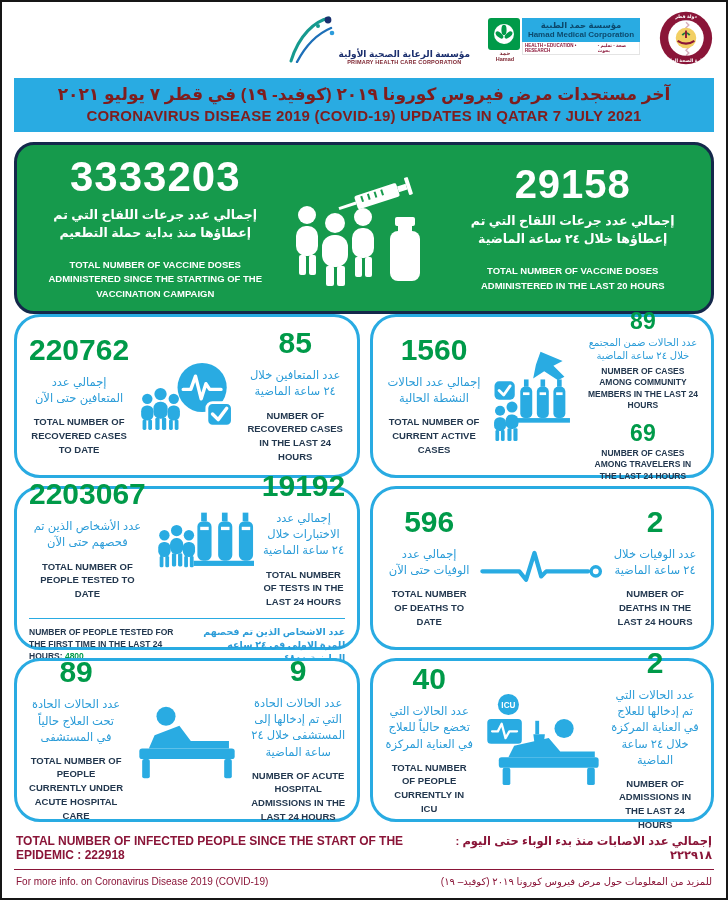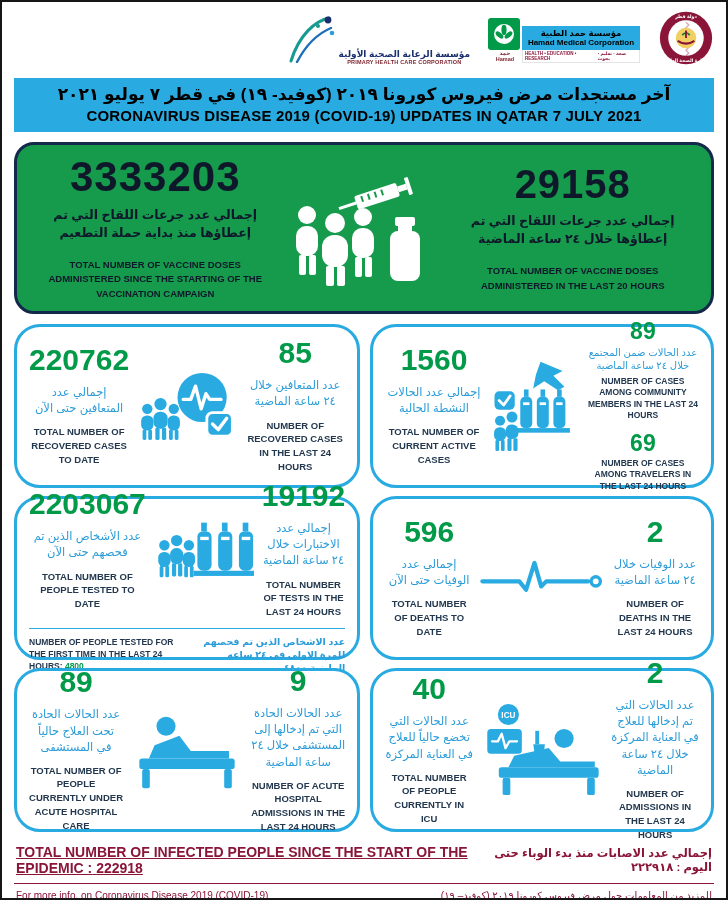--- a/index.html
+++ b/index.html
@@ -14,33 +14,33 @@
   .header{display:flex;justify-content:flex-end;align-items:center;gap:18px;height:60px;margin-top:2px;}
   .phcc{display:flex;align-items:flex-end;gap:2px;}
   .phcc-text{text-align:center;padding-bottom:2px;}
   .phcc-ar{color:#1b2f6e;font-weight:bold;font-size:9px;}
   .phcc-en{color:#7a1f2b;font-size:5.5px;font-weight:bold;letter-spacing:.2px;}
   .hmc{display:flex;align-items:flex-start;}
   .hmc-left{width:34px;text-align:center;}
   .hmc-square{width:32px;height:32px;background:#009a49;border-radius:3px;display:flex;align-items:center;justify-content:center;}
   .hmc-short{color:#7a1f2b;font-size:5.5px;font-weight:bold;line-height:1.1;}
   .hmc-right{width:118px;}
-  .hmc-bar{background:#29abe2;color:#000000;text-align:center;padding:2px 3px 3px;margin-top:8px;}
+  .hmc-bar{background:#29abe2;color:#0c4a6e;text-align:center;padding:2px 3px 3px;}
   .hmc-bar .ar{font-size:8.5px;font-weight:bold;}
   .hmc-bar .en{font-size:8px;font-weight:bold;}
   .hmc-strip{display:flex;justify-content:space-between;align-items:center;padding:1px 2px;background:#fff;border:1px solid #e4e4e4;border-top:none;}
   .hmc-strip span{color:#8a1538;font-size:4.5px;font-weight:bold;}
   
-  .titlebar{background:#29abe2;color:#000000;text-align:center;margin:8px 0 10px;padding:6px 10px 8px;}
+  .titlebar{background:#29abe2;color:#7f1d1d;text-align:center;margin:8px 0 10px;padding:6px 10px 8px;}
   .titlebar .ar{font-size:17px;font-weight:bold;direction:rtl;}
   .titlebar .en{font-size:15px;font-weight:bold;margin-top:2px;letter-spacing:.2px;}
   
   .banner{
     background:#169a4c;border:3px solid #14284b;border-radius:20px;
-    display:flex;align-items:center;padding:8px 22px;height:150px;color:#0f172a;margin-bottom:10px;
+    display:flex;align-items:center;padding:8px 22px;height:150px;color:#ffffff;margin-bottom:0;
   }
   .banner .stat{flex:1;text-align:center;}
   .banner .num-big{font-size:42px;font-weight:bold;line-height:1.05;letter-spacing:1px;}
   .banner .ar{font-size:12.5px;font-weight:bold;margin-top:8px;line-height:1.4;direction:rtl;}
   .banner .en{font-size:9.5px;font-weight:bold;margin-top:16px;line-height:1.5;}
   .banner .icon-wrap{width:185px;display:flex;justify-content:center;}
   
   .grid{display:grid;grid-template-columns:1fr 1fr;gap:8px 10px;}
   .card{
     border:3px solid #29abe2;border-radius:26px;background:#fff;
@@ -58,21 +58,21 @@
   .mini .num{font-size:23px;}
   .mini .arc{font-size:10px;margin-top:3px;line-height:1.35;}
   .mini .enc{font-size:8.5px;margin-top:3px;line-height:1.35;}
   .mini + .mini{margin-top:10px;}
   .foot{border-top:1.5px solid #29abe2;margin-top:9px;padding-top:6px;display:flex;justify-content:space-between;align-items:center;gap:12px;}
   .foot .en-note{color:#23384f;font-size:8.5px;font-weight:bold;text-align:left;line-height:1.4;}
   .foot .gval{color:#009a49;}
   .foot .ar-note{color:#2b9cd8;font-size:9.5px;font-weight:bold;text-align:right;direction:rtl;line-height:1.4;}
   
   .epidemic{display:flex;justify-content:space-between;align-items:center;color:#8a1538;margin-top:12px;padding:0 2px;}
-  .epidemic .en{font-size:14px;font-weight:bold;text-decoration:underline;}
+  .epidemic .en{font-size:12px;font-weight:bold;}
   .epidemic .ar{font-size:11.5px;font-weight:bold;direction:rtl;}
   .hr-maroon{border:none;border-top:1.5px solid #8a1538;margin:7px 0 6px;}
   .footer-info{display:flex;justify-content:space-between;align-items:center;padding:0 2px;}
   .fi-left .small{color:#8a1538;font-size:10px;}
   .fi-right{text-align:right;direction:rtl;}
   .fi-right .small{color:#8a1538;font-size:10px;}
 </style>
 </head>
 <body>
 

